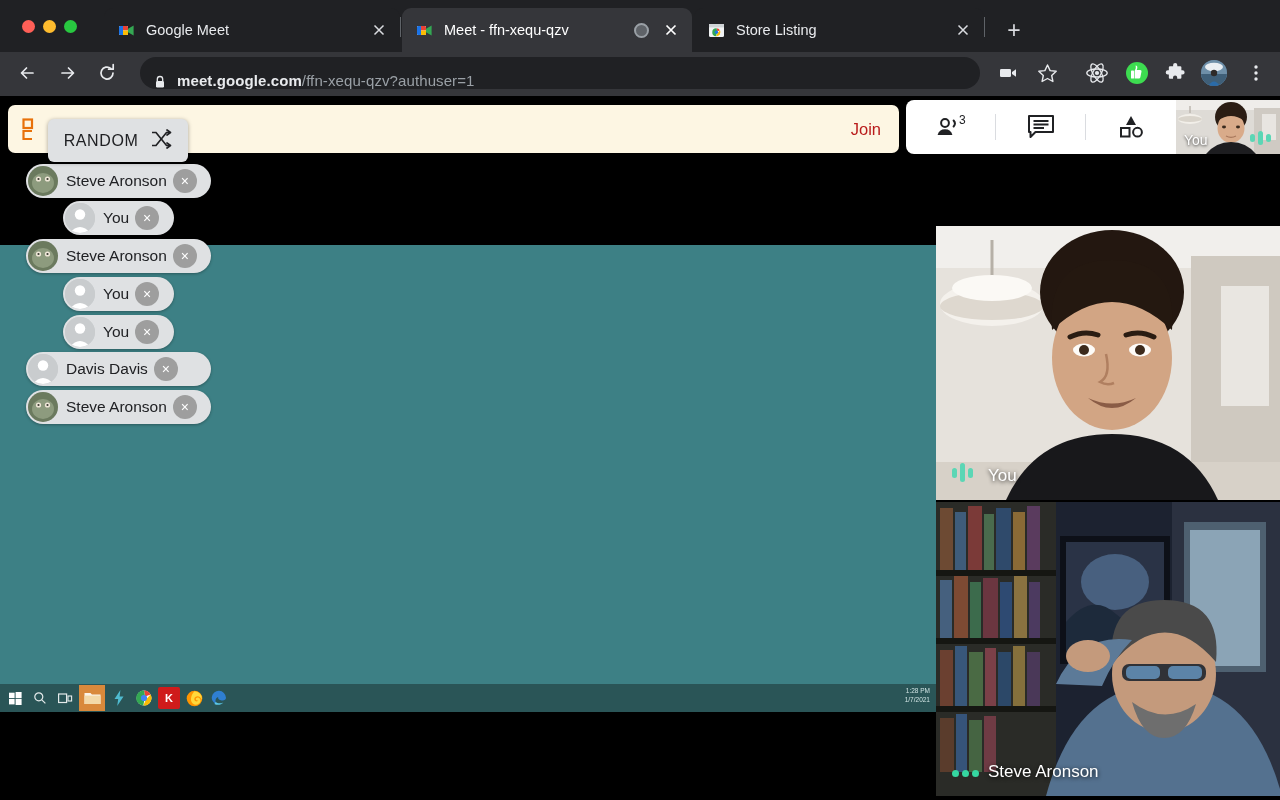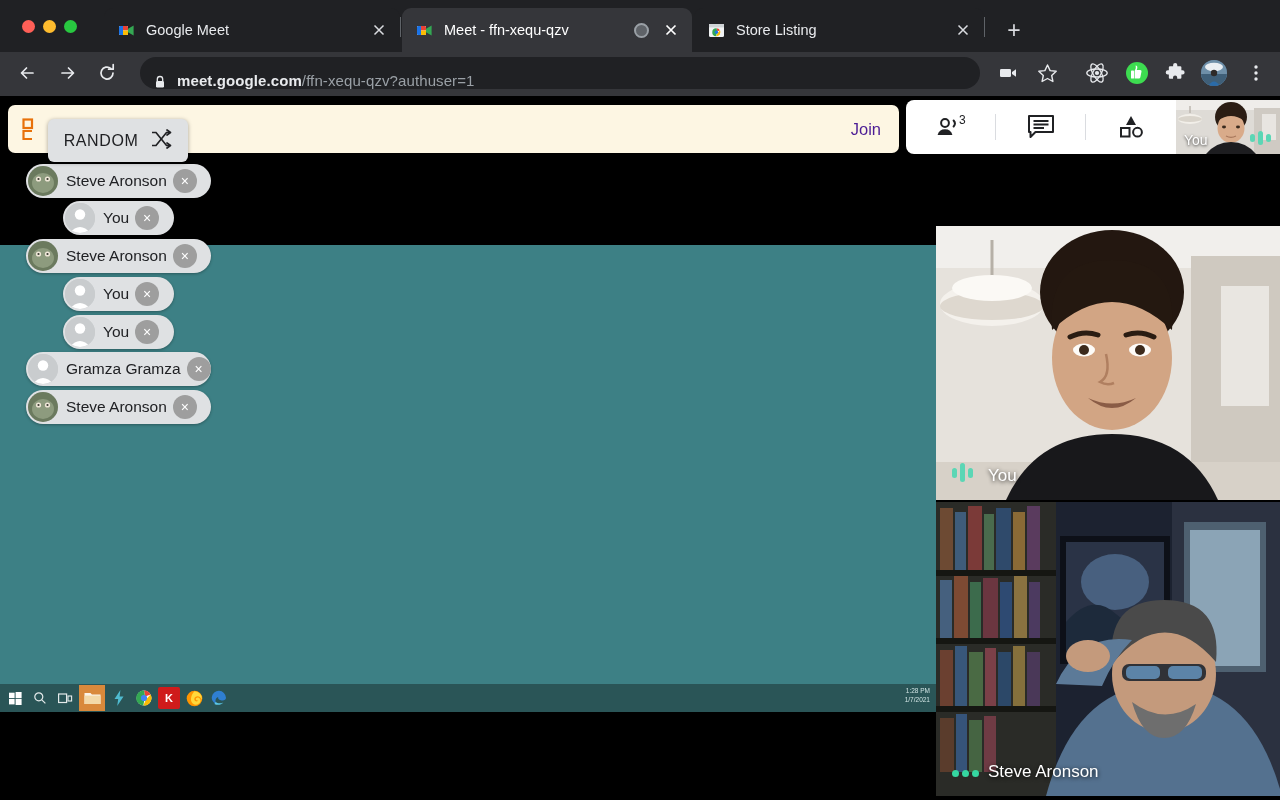--- a/index.html
+++ b/index.html
@@ -72,21 +72,21 @@
   .meet-stage { position:absolute; left:0; top:96px; width:1280px; height:704px; background:#000; }
 
   
   .banner {
     position:absolute; left:8px; top:9px; width:891px; height:48px;
     background:#fdf6e3; border-radius:7px; display:flex; align-items:center;
     padding:0 18px 0 14px;
   }
   .banner-icon { width:22px; height:22px; flex:none; position:relative; }
   .banner-text { flex:1; font-size:16.5px; color:#202124; margin-left:12px; white-space:nowrap; }
-  .banner-join { color:#4c1d95; font-size:16.5px; font-weight:400; }
+  .banner-join { color:#b91c1c; font-size:16.5px; font-weight:400; }
 
   .presenting {
     position:absolute; left:60px; top:68px; font-size:18.5px; color:#fff; white-space:nowrap;
   }
 
   
   .shared {
     position:absolute; left:0px; top:149px; width:936px; height:489px;
     background:#3d8085;
   }
@@ -471,21 +471,21 @@
       </div>
 
       <div class="chip" style="left:26px; top:256px; width:185px;">
         <span class="chip-av">
           <svg width="30" height="30" viewBox="0 0 30 30">
               <rect width="30" height="30" fill="#c9ccce"></rect>
               <circle cx="15" cy="11.5" r="5.2" fill="#fff"></circle>
               <path d="M4.5 30 q10.5 -12 21 0 Z" fill="#fff"></path>
             </svg>
         </span>
-        <span class="chip-name">Gramza Gramza</span>
+        <span class="chip-name">Davis Davis</span>
         <span class="chip-x">×</span>
       </div>
 
       <div class="chip" style="left:26px; top:294px; width:185px;">
         <span class="chip-av">
           <svg width="30" height="30" viewBox="0 0 30 30">
               <rect width="30" height="30" fill="#6b7a5e"></rect>
               <ellipse cx="15" cy="17" rx="11" ry="10" fill="#8d9b7e"></ellipse>
               <circle cx="10.5" cy="13" r="2.6" fill="#efe7d8"></circle>
               <circle cx="19.5" cy="13" r="2.6" fill="#efe7d8"></circle>

